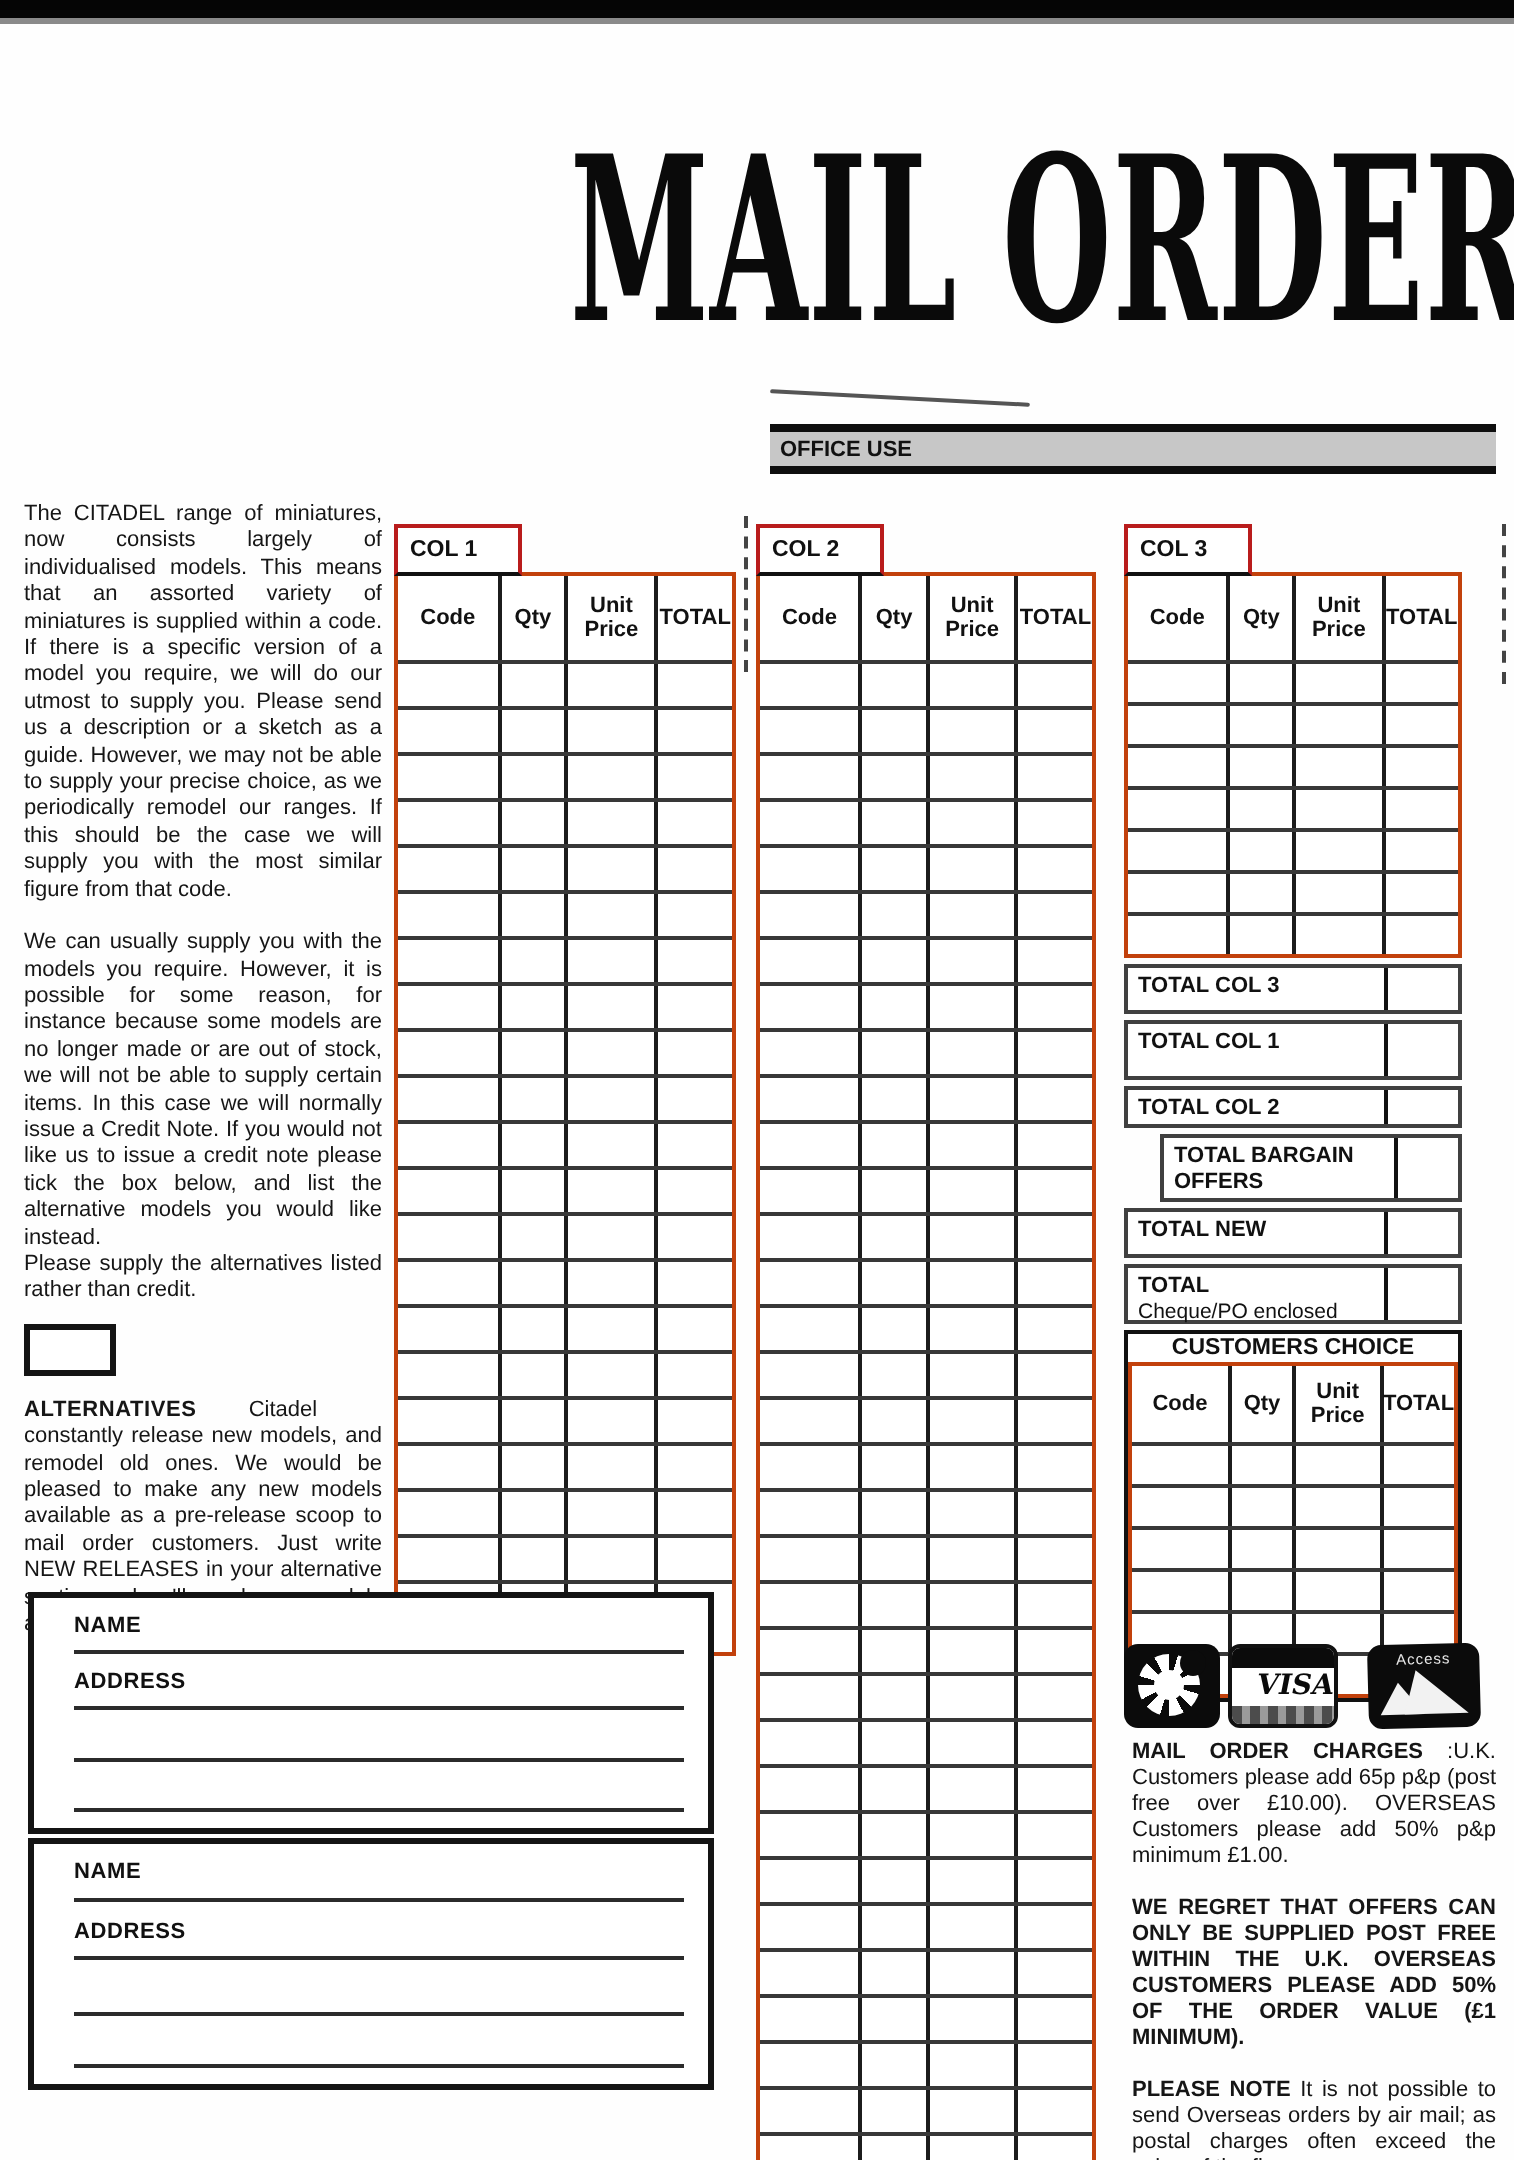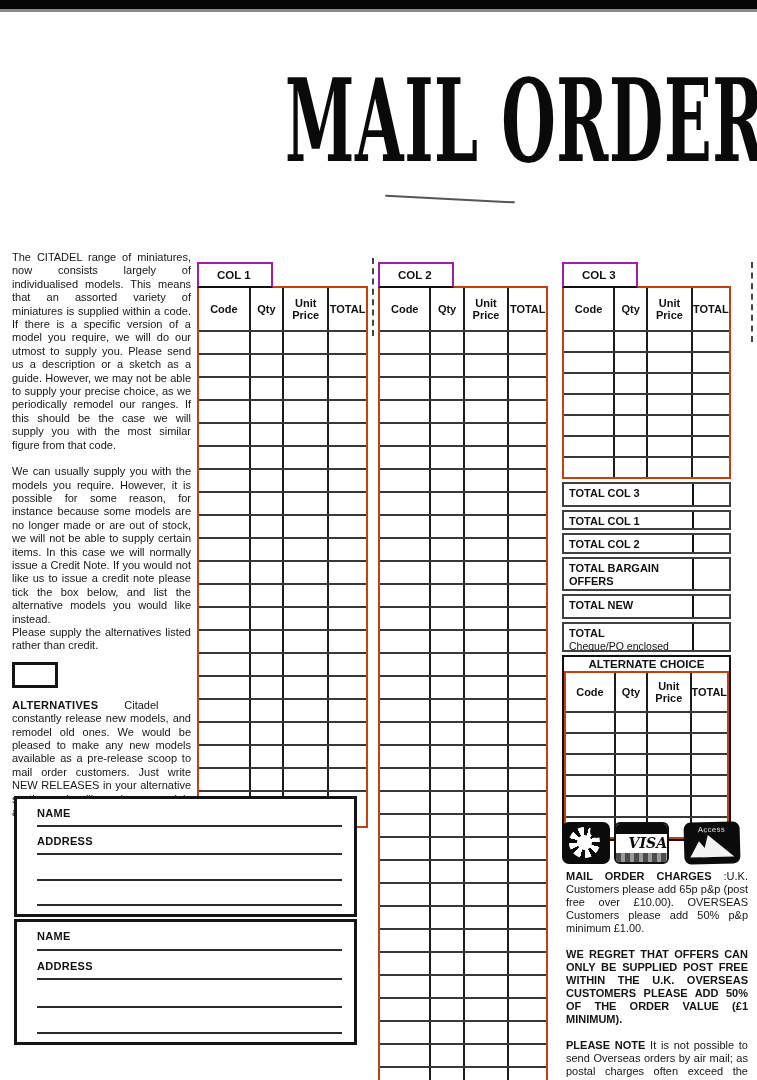--- a/index.html
+++ b/index.html
@@ -23,22 +23,22 @@
   .banner.right{left:385px;width:358px;font-weight:bold;color:#111;}
   
   .intro{position:absolute;left:12px;top:251px;width:179px;font-size:11px;line-height:13.4px;
          text-align:justify;color:#161616;}
   .intro p{margin:0;}
   .intro .gap{margin-top:13px;}
   .alt-head{font-weight:bold;letter-spacing:.3px;margin-right:26px;}
   .tickbox{width:40px;height:20px;border:3px solid #141414;margin-top:9px;margin-bottom:11px;background:#fff;}
   
   .tcol{position:absolute;}
-  .col-tab{width:54px;height:22px;border:2px solid #a21caf;border-bottom:2px solid #111;background:#fff;
-           font-size:11.5px;font-weight:bold;display:flex;align-items:center;padding-left:18px;
+  .col-tab{width:54px;height:22px;border:2px solid #b91c1c;border-bottom:2px solid #111;background:#fff;
+           font-size:11.5px;font-weight:bold;display:flex;align-items:center;padding-left:6px;
            position:relative;z-index:2;}
   .otable{border:2px solid #c2410c;background:#fff;margin-top:-2px;}
   .orow{display:flex;border-top:2px solid #383838;}
   .orow:first-child{border-top:none;}
   .ocell{border-right:2px solid #1c1c1c;box-sizing:border-box;}
   .ocell:last-child{border-right:none;}
   .c0{width:31%;} .c1{width:20%;} .c2{width:27%;} .c3{width:22%;}
   .ohead{height:42px;}
   .ohead .ocell{display:flex;align-items:center;justify-content:center;text-align:center;
                 font-size:11px;font-weight:600;line-height:12px;padding:1px;}
@@ -103,20 +103,23 @@
   <div class="title-wrap">
     <div class="title">MAIL ORDER FORM</div>
   </div>
 
   <div class="artifact" style="left:385px;top:198px;width:130px;height:2px;transform:rotate(3deg);"></div>
   <div class="artifact" style="left:200px;top:340px;width:62px;height:3px;transform:rotate(-7deg);"></div>
   <div class="artifact" style="left:232px;top:365px;width:72px;height:2px;transform:rotate(-4deg);"></div>
   <div class="dash-v" style="left:372px;top:258px;height:78px;"></div>
   <div class="dash-v" style="left:751px;top:262px;height:80px;"></div>
 
+  <div class="banner right">
+    <span>OFFICE USE</span>
+  </div>
 
   <div class="intro">
     <p>The CITADEL range of miniatures, now consists largely of individualised models.  This means that an assorted variety of miniatures is supplied within a code. If there is a specific version of a model you require, we will do our utmost to supply you.  Please send us a description or a sketch as a guide. However, we may not be able to supply your precise choice, as we periodically remodel our ranges.  If this should be the case we will supply you with the most similar figure from that code.</p>
     <p class="gap">We can usually supply you with the models you require. However, it is possible for some reason, for instance because some models are no longer made or are out of stock, we will not be able to supply certain items. In this case we will normally issue a Credit Note. If you would not like us to issue a credit note please tick the box below, and list the alternative models you would like instead.</p>
     <p>Please supply the alternatives listed rather than credit.</p>
     <div class="tickbox"></div>
     <p style="margin-top:5px;"><span class="alt-head">ALTERNATIVES</span><span>Citadel constantly release new models, and remodel old ones.  We would be pleased to make any new models available as a pre-release scoop to mail order customers.  Just write NEW RELEASES in your alternative section and we'll supply new models as alternatives where appropriate.</span></p>
   </div>
 
   <div class="tcol" id="col1" style="left:197px;top:262px;width:171px;">
@@ -517,42 +520,42 @@
             <div class="ocell c2"></div>
             <div class="ocell c3"></div>
           </div>
         </div>
       </div>
     <div id="summary">
         <div class="srow" style="height: 25px;">
           <div class="slabel"><span>TOTAL COL 3</span></div>
           <div class="svalue"></div>
         </div>
-        <div class="srow" style="height: 20px;">
+        <div class="srow" style="height: 30px;">
           <div class="slabel"><span>TOTAL COL 1</span></div>
           <div class="svalue"></div>
         </div>
         <div class="srow" style="height: 21px;">
           <div class="slabel"><span>TOTAL COL 2</span></div>
           <div class="svalue"></div>
         </div>
-        <div class="srow" style="height: 34px;">
+        <div class="srow" style="height: 34px; margin-left: 18px;">
           <div class="slabel"><span>TOTAL BARGAIN OFFERS</span></div>
           <div class="svalue"></div>
         </div>
         <div class="srow" style="height: 25px;">
           <div class="slabel"><span>TOTAL NEW</span></div>
           <div class="svalue"></div>
         </div>
         <div class="srow" style="height: 30px;">
           <div class="slabel"><span>TOTAL</span><span class="sub">Cheque/PO enclosed</span></div>
           <div class="svalue"></div>
         </div>
       </div>
-    <div class="alt-bar">ALTERNATE CHOICE</div>
+    <div class="alt-bar">CUSTOMERS CHOICE</div>
     <div id="alt-table" class="alt-table">
         <div class="otable">
           <div class="orow ohead">
             <div class="ocell c0">Code</div>
             <div class="ocell c1">Qty</div>
             <div class="ocell c2">Unit Price</div>
             <div class="ocell c3">TOTAL</div>
           </div>
           <div class="orow obody">
             <div class="ocell c0"></div>

